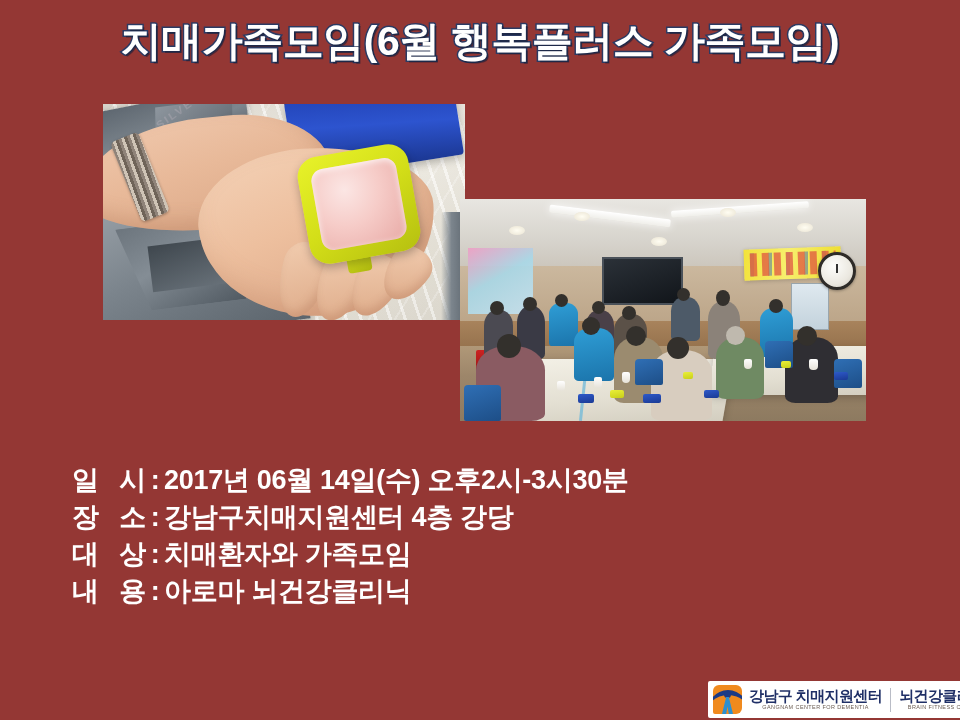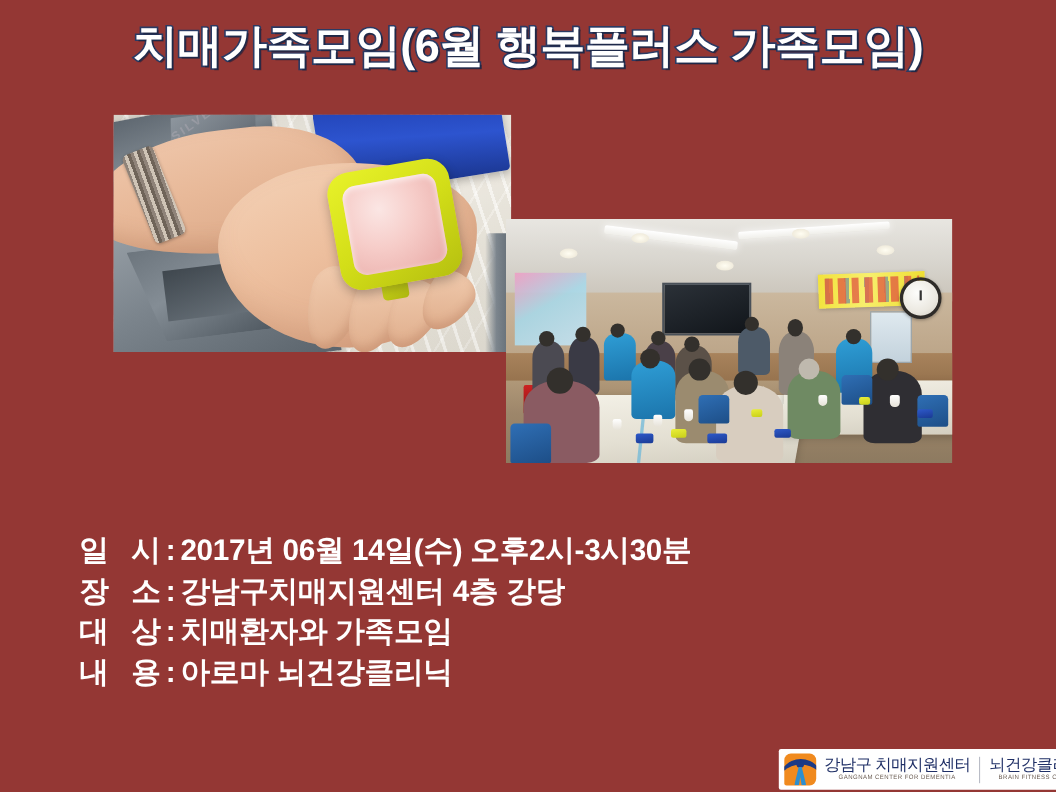--- a/index.html
+++ b/index.html
@@ -343,21 +343,21 @@
     white-space: nowrap;
   }
   .info-label {
     display: inline-flex;
     justify-content: space-between;
     width: 74px;
     flex: 0 0 74px;
   }
   .info-label span { display: inline-block; }
   .info-colon { flex: 0 0 18px; text-align: center; }
-  .info-value { flex: 1 1 auto; margin-top: 20px; }
+  .info-value { flex: 1 1 auto; }
 
   
   .logo {
     position: absolute;
     left: 708px;
     top: 681px;
     display: flex;
     align-items: center;
     background: #ffffff;
     padding: 4px 8px 4px 5px;
@@ -390,21 +390,21 @@
     background: #1b3a86;
   }
   .logo-text {
     display: flex;
     align-items: center;
     margin-left: 7px;
   }
   .logo-block { display: flex; flex-direction: column; align-items: center; }
   .logo-ko {
     font-size: 15px;
-    font-weight: normal;
+    font-weight: bold;
     color: #1f2f66;
     letter-spacing: -0.6px;
     line-height: 1.05;
     white-space: nowrap;
   }
   .logo-en {
     font-size: 5.5px;
     color: #6a5c52;
     letter-spacing: 0.4px;
     line-height: 1.4;

